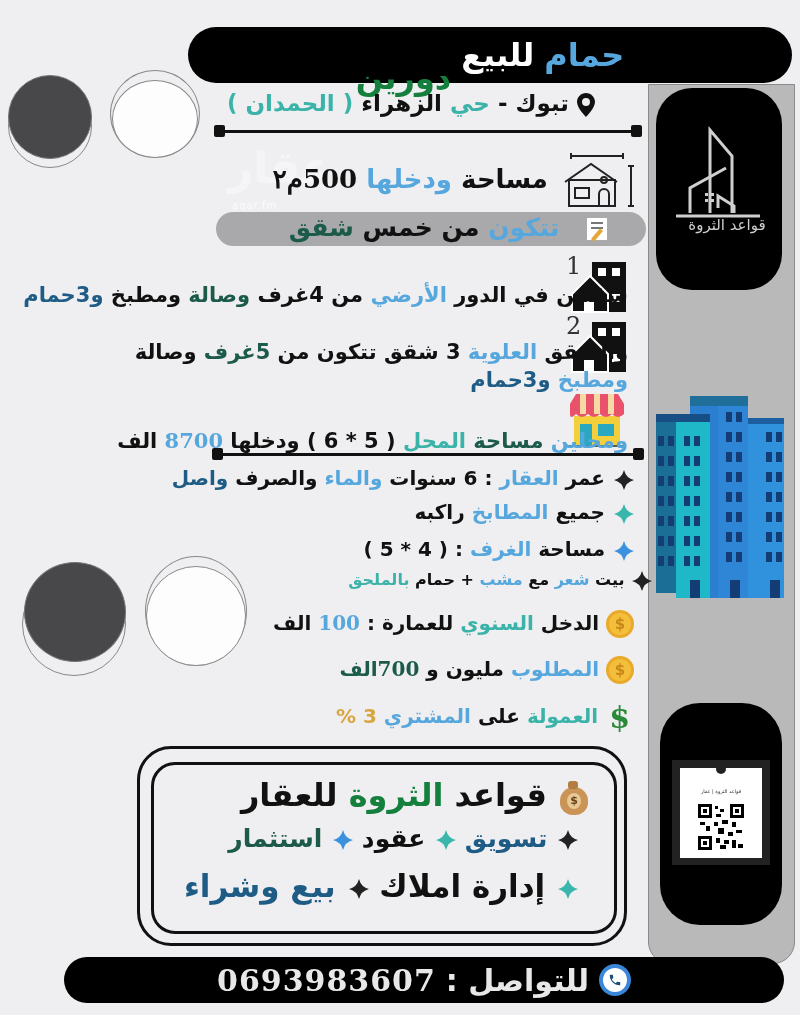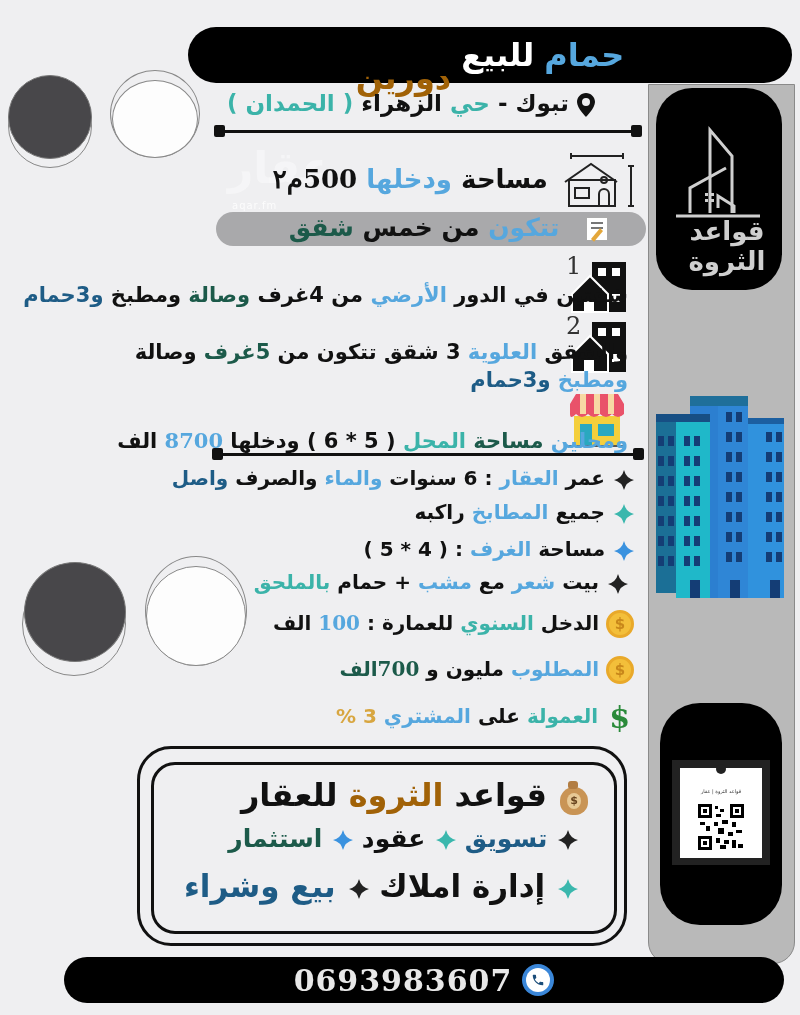--- a/index.html
+++ b/index.html
@@ -22,21 +22,21 @@
   .side-panel {
     position: absolute; left: 648px; top: 84px; width: 147px; height: 880px;
     background: #b9b9b9; border: 1.5px solid #8a8a8a; border-radius: 0 0 22px 22px;
   }
   .logo-box {
     position: absolute; left: 656px; top: 88px; width: 126px; height: 202px;
     background: #000; border-radius: 36px;
   }
   .logo-text {
     position: absolute; left: 16px; right: 0; top: 128px; text-align: center;
-    color: #cfcfcf; font-weight: bold; font-size: 26px; direction: rtl;
+    color: #cfcfcf; font-weight: normal; font-size: 15px; direction: rtl;
   }
   .building-box { position: absolute; left: 656px; top: 388px; width: 128px; height: 210px; }
   .qr-box {
     position: absolute; left: 660px; top: 703px; width: 122px; height: 222px;
     background: #000; border-radius: 40px;
   }
   .qr-card {
     position: absolute; left: 12px; top: 57px; width: 98px; height: 105px;
     background: #222; 
   }
@@ -45,21 +45,21 @@
   }
   .qr-title { position: absolute; top: 20px; left: 0; right: 0; text-align:center; font-size: 5px; color:#333; direction: rtl; }
 
   
   .header {
     position: absolute; left: 188px; top: 27px; width: 604px; height: 56px;
     background: #000; border-radius: 28px;
     display: flex; align-items: center; justify-content: center;
     direction: rtl; font-weight: bold; font-size: 32px; color: #fff; gap: 10px;
   }
-  .blue { color: #a16207; margin-top: 45px; }
+  .blue { color: #15803d; margin-top: 45px; }
   .teal { color: #3bb3a9; }
   .navy { color: #1e5c86; }
   .green { color: #1c5a4a; }
   .lblue { color: #56a7de; }
   .gold { color: #d8a640; }
 
   .line-row { direction: rtl; font-weight: bold; position: absolute; white-space: nowrap; }
 
   .divider { position: absolute; height: 3px; background: #111; }
   .divider::before, .divider::after {
@@ -389,21 +389,21 @@
   <span>راكبه</span>
 </div>
 <div class="line-row" style="right:166px;top:537px;font-size:20px;">
   <svg class="bullet-diamond" viewBox="0 0 20 20">
       <path d="M10 0 Q12 8 20 10 Q12 12 10 20 Q8 12 0 10 Q8 8 10 0Z" fill="#3a92df"></path>
     </svg>
   <span>مساحة</span>
   <span class="lblue">الغرف</span>
   <span>: ( 4 * 5 )</span>
 </div>
-<div class="line-row" style="right:172px;top:570px;font-size:20px;">
+<div class="line-row" style="right:148px;top:570px;font-size:16px;">
   <svg class="bullet-diamond" viewBox="0 0 20 20">
       <path d="M10 0 Q12 8 20 10 Q12 12 10 20 Q8 12 0 10 Q8 8 10 0Z" fill="#222"></path>
     </svg>
   <span>بيت</span>
   <span class="lblue">شعر</span>
   <span>مع</span>
   <span class="lblue">مشب</span>
   <span>+ حمام</span>
   <span class="teal">بالملحق</span>
 </div>
@@ -468,14 +468,15 @@
 </div>
 
 <div class="footer">
   <span class="phone-badge">
     <span class="phone-badge-inner">
       <svg width="14" height="14" viewBox="0 0 24 24">
           <path d="M6.6 10.8c1.4 2.8 3.8 5.1 6.6 6.6l2.2-2.2c.3-.3.7-.4 1-.2 1.1.4 2.3.6 3.6.6.6 0 1 .4 1 1V20c0 .6-.4 1-1 1C10.6 21 3 13.4 3 4c0-.6.4-1 1-1h3.5c.6 0 1 .4 1 1 0 1.3.2 2.5.6 3.6.1.3 0 .7-.2 1L6.6 10.8z" fill="#1b4d7a"></path>
         </svg>
     </span>
   </span>
+  <span>للتواصل :</span>
   <span style="font-family:'DejaVu Serif',serif;letter-spacing:1px;">0693983607</span>
 </div>
 
 </body></html>

